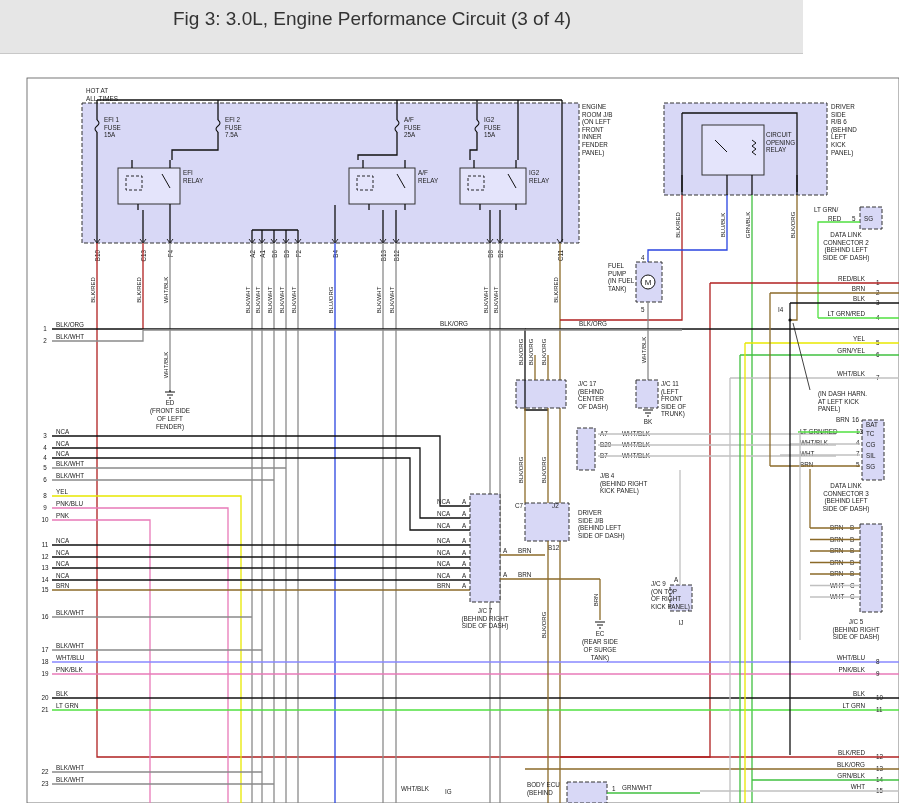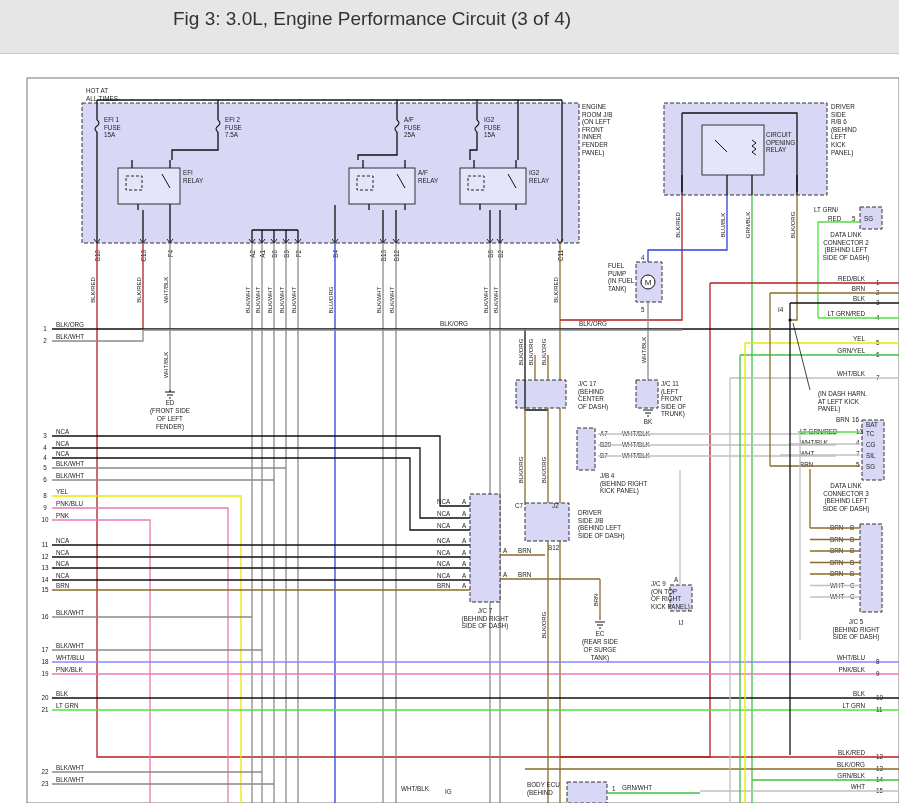--- a/index.html
+++ b/index.html
@@ -1,17 +1,17 @@
 <!DOCTYPE html>
 <html><head>
 <meta charset="utf-8">
 <style>
   html,body{margin:0;padding:0;background:#fff;}
   body{width:899px;height:803px;overflow:hidden;position:relative;font-family:"Liberation Sans",sans-serif;}
-  #title-bar{position:absolute;left:0;top:0;width:899px;height:53px;background:#e6e6e6;border-bottom:1px solid #c8c8c8;}
+  #title-bar{position:absolute;left:0;top:0;width:803px;height:53px;background:#e6e6e6;border-bottom:1px solid #c8c8c8;}
   #title-text{position:absolute;left:173px;top:8px;font-size:19px;color:#333;font-family:"Liberation Sans",sans-serif;}
   #diagram{position:absolute;left:0;top:0;}
   svg text{font-family:"Liberation Sans",sans-serif;fill:#222;}
 </style>
 </head>
 <body>
 
 <div id="title-bar">
   <div id="title-text">Fig 3: 3.0L, Engine Performance Circuit (3 of 4)</div>
 </div>

